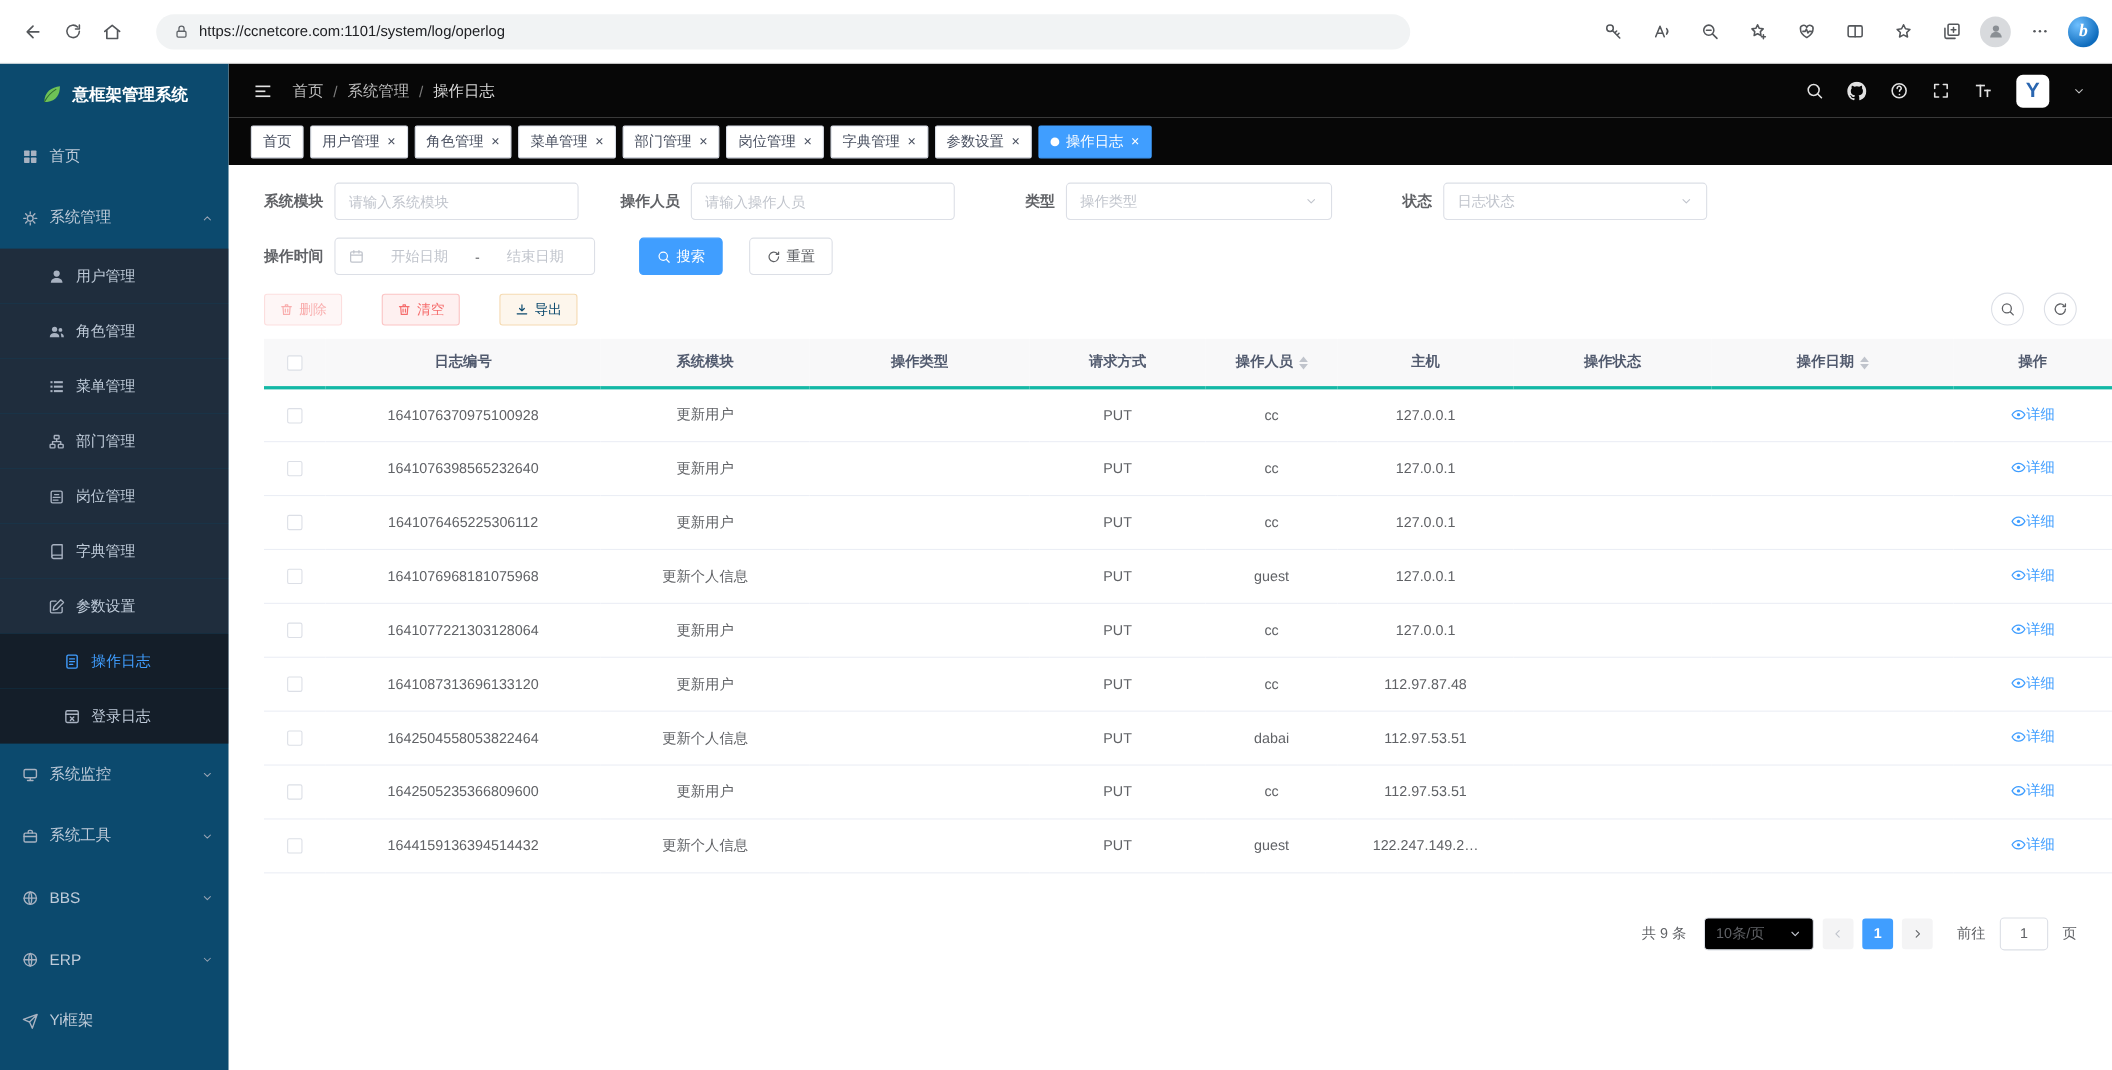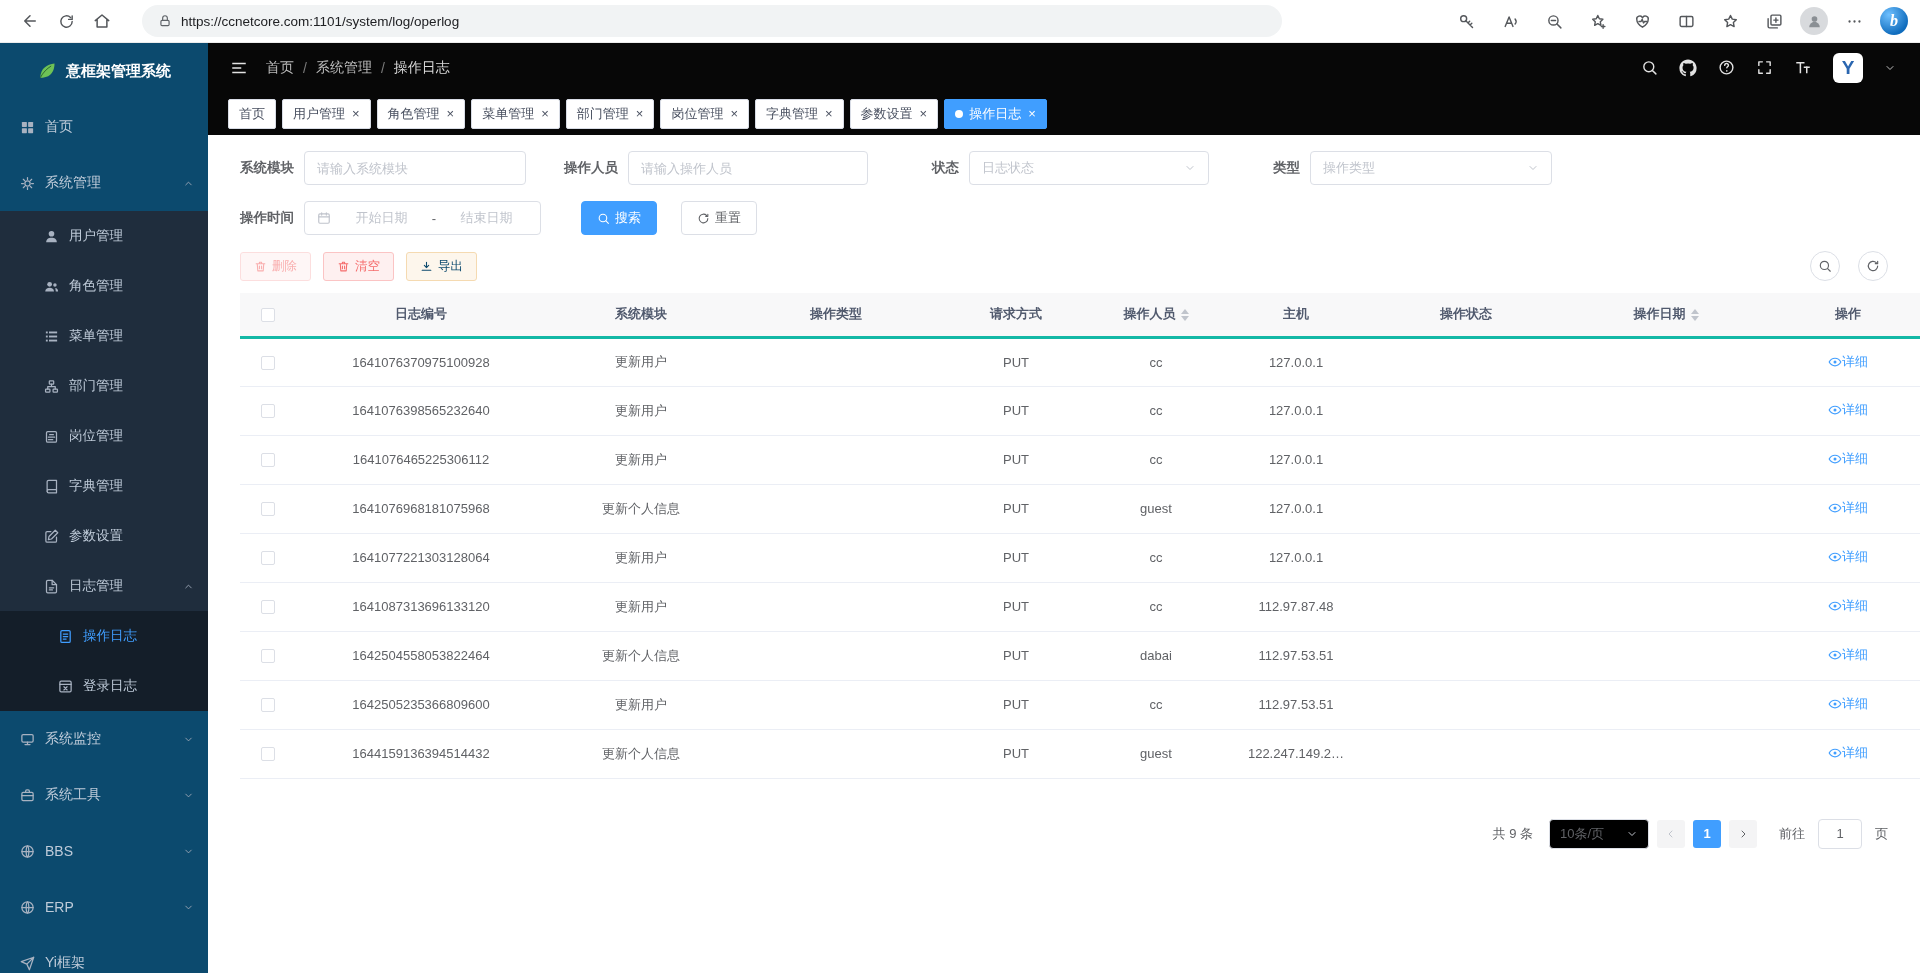--- a/index.html
+++ b/index.html
@@ -10,21 +10,21 @@
 .icon{display:inline-flex;align-items:center;justify-content:center}
 .icon svg{width:16px;height:16px;display:block}
 .icon.i12 svg{width:12px;height:12px}
 .icon.i13 svg{width:13px;height:13px}
 .icon.i14 svg{width:14px;height:14px}
 .icon.i18 svg{width:18px;height:18px}
 .icon.i17 svg{width:17px;height:17px}
 .icon.i20 svg{width:20px;height:20px}
 
 
-.browser-bar{height:43px;background:#fff;display:flex;align-items:center;padding:0 12px;border-bottom:1px solid #ececec}
+.browser-bar{height:58px;background:#fff;display:flex;align-items:center;padding:0 12px;border-bottom:1px solid #ececec}
 .b-icon{width:36px;height:34px;border-radius:8px;display:flex;align-items:center;justify-content:center;color:#54575b;flex:none}
 .address-bar{width:1140px;height:32px;background:#f1f3f4;border-radius:16px;display:flex;align-items:center;gap:9px;padding:0 16px;margin:0 8px 0 22px;color:#5f6368;flex:none}
 .address-bar .url{color:#202124;font-size:13.5px;white-space:nowrap;overflow:hidden}
 .browser-right{margin-left:auto;display:flex;align-items:center;gap:8px}
 .avatar{width:28px;height:28px;border-radius:50%;background:#d8dadd;display:flex;align-items:center;justify-content:center;overflow:hidden}
 .avatar svg{width:17px;height:17px}
 .bing{width:28px;height:28px;border-radius:50%;background:radial-gradient(circle at 32% 28%,#6fc0ff,#0f6cbd 72%);color:#fff;font-weight:bold;font-style:italic;font-size:16px;display:flex;align-items:center;justify-content:center;font-family:"Liberation Serif","DejaVu Serif",serif}
 
 
 .app{display:flex;height:930px}
@@ -75,21 +75,21 @@
 .date-range .ph{flex:1;text-align:center;white-space:nowrap}
 
 .btn{display:inline-flex;align-items:center;gap:5px;height:34px;padding:0 15px;border-radius:4px;font-size:13px;border:1px solid #dcdfe6;color:#606266;background:#fff;white-space:nowrap}
 .btn-primary{background:#409eff;border-color:#409eff;color:#fff}
 .btn.sm{height:29px;padding:0 13px;font-size:12.5px;border-radius:3px}
 .btn.danger{background:#fef0f0;border-color:#fbc4c4;color:#f56c6c}
 .btn.warning{background:#fdf6ec;border-color:#f5dab1;color:#0c4a6e}
 .btn.disabled{opacity:.55;cursor:not-allowed}
 .ml40{margin-left:40px}.ml24{margin-left:24px}
 
-.toolbar-row{display:flex;align-items:center;margin-top:16px;gap:12px}
+.toolbar-row{display:flex;align-items:center;margin-top:16px;gap:36px}
 .toolbar-right{margin-left:auto;display:flex;align-items:center;gap:18px}
 .circle-btn{width:30px;height:30px;border-radius:50%;border:1px solid #dcdfe6;background:#fff;color:#606266;display:flex;align-items:center;justify-content:center}
 
 table{width:100%;border-collapse:collapse;table-layout:fixed;margin-top:12px}
 thead th{background:#f8f8f9;height:44px;font-weight:bold;color:#515a6e;font-size:13px;border-bottom:3px solid #14b8a6;text-align:center;white-space:nowrap}
 tbody td{height:49px;border-bottom:1px solid #ebeef5;text-align:center;color:#606266;font-size:13px;white-space:nowrap;overflow:hidden}
 .cb{width:14px;height:14px;border:1px solid #dcdfe6;border-radius:2px;background:#fff;display:inline-block;vertical-align:middle}
 .sort{display:inline-flex;flex-direction:column;margin-left:5px;vertical-align:middle;gap:2px}
 .sort i{width:0;height:0;border-left:4px solid transparent;border-right:4px solid transparent;display:block}
 .sort .su{border-bottom:5px solid #c0c4cc}
@@ -328,34 +328,20 @@
         </div>
         <div class="menu-item lv2">
           <span class="icon m-icon">
             <svg viewBox="0 0 24 24">
               <path d="M11 4H5a2 2 0 0 0-2 2v13a2 2 0 0 0 2 2h13a2 2 0 0 0 2-2v-6" stroke="currentColor" stroke-width="2" fill="none" stroke-linecap="round" stroke-linejoin="round"></path>
               <path d="M18 2l4 4-10 10-5 1 1-5z" stroke="currentColor" stroke-width="2" fill="none" stroke-linecap="round" stroke-linejoin="round"></path>
             </svg>
           </span>
           <span class="m-label">参数设置</span>
         </div>
-        <div class="menu-item lv2">
-          <span class="icon m-icon">
-            <svg viewBox="0 0 24 24">
-              <path d="M13 2H6a2 2 0 0 0-2 2v16a2 2 0 0 0 2 2h12a2 2 0 0 0 2-2V9z" stroke="currentColor" stroke-width="2" fill="none" stroke-linecap="round" stroke-linejoin="round"></path>
-              <path d="M13 2v7h7M8.5 14h7M8.5 17.5h5" stroke="currentColor" stroke-width="2" fill="none" stroke-linecap="round" stroke-linejoin="round"></path>
-            </svg>
-          </span>
-          <span class="m-label">日志管理</span>
-          <span class="icon arrow">
-            <svg viewBox="0 0 24 24">
-              <path d="M6 15l6-6 6 6" stroke="currentColor" stroke-width="2" fill="none" stroke-linecap="round" stroke-linejoin="round"></path>
-            </svg>
-          </span>
-        </div>
         <div class="menu-item lv3 active">
           <span class="icon m-icon">
             <svg viewBox="0 0 24 24">
               <rect x="4.5" y="2.5" width="15" height="19" rx="2" stroke="currentColor" stroke-width="2" fill="none" stroke-linecap="round" stroke-linejoin="round"></rect>
               <path d="M8.5 8h7M8.5 12h7M8.5 16h4.5" stroke="currentColor" stroke-width="2" fill="none" stroke-linecap="round" stroke-linejoin="round"></path>
             </svg>
           </span>
           <span class="m-label">操作日志</span>
         </div>
         <div class="menu-item lv3">
@@ -553,34 +539,34 @@
             <input placeholder="请输入系统模块" style="">
           </div>
         </div>
         <div class="f-group ml38">
           <span class="f-label">操作人员</span>
           <div class="f-input w240">
             <input placeholder="请输入操作人员" style="">
           </div>
         </div>
         <div class="f-group ml64">
-          <span class="f-label">状态</span>
-          <div class="f-input select w240">
-            <span>日志状态</span>
+          <span class="f-label">类型</span>
+          <div class="f-input select w242">
+            <span>操作类型</span>
             <span class="icon i12 caret">
                 <svg viewBox="0 0 24 24">
                   <path d="M6 9l6 6 6-6" stroke="currentColor" stroke-width="2" fill="none" stroke-linecap="round" stroke-linejoin="round"></path>
                 </svg>
               </span>
           </div>
         </div>
         <div class="f-group ml64">
-          <span class="f-label">类型</span>
-          <div class="f-input select w242">
-            <span>操作类型</span>
+          <span class="f-label">状态</span>
+          <div class="f-input select w240">
+            <span>日志状态</span>
             <span class="icon i12 caret">
                 <svg viewBox="0 0 24 24">
                   <path d="M6 9l6 6 6-6" stroke="currentColor" stroke-width="2" fill="none" stroke-linecap="round" stroke-linejoin="round"></path>
                 </svg>
               </span>
           </div>
         </div>
       </div>
 
       <div class="filter-row">

